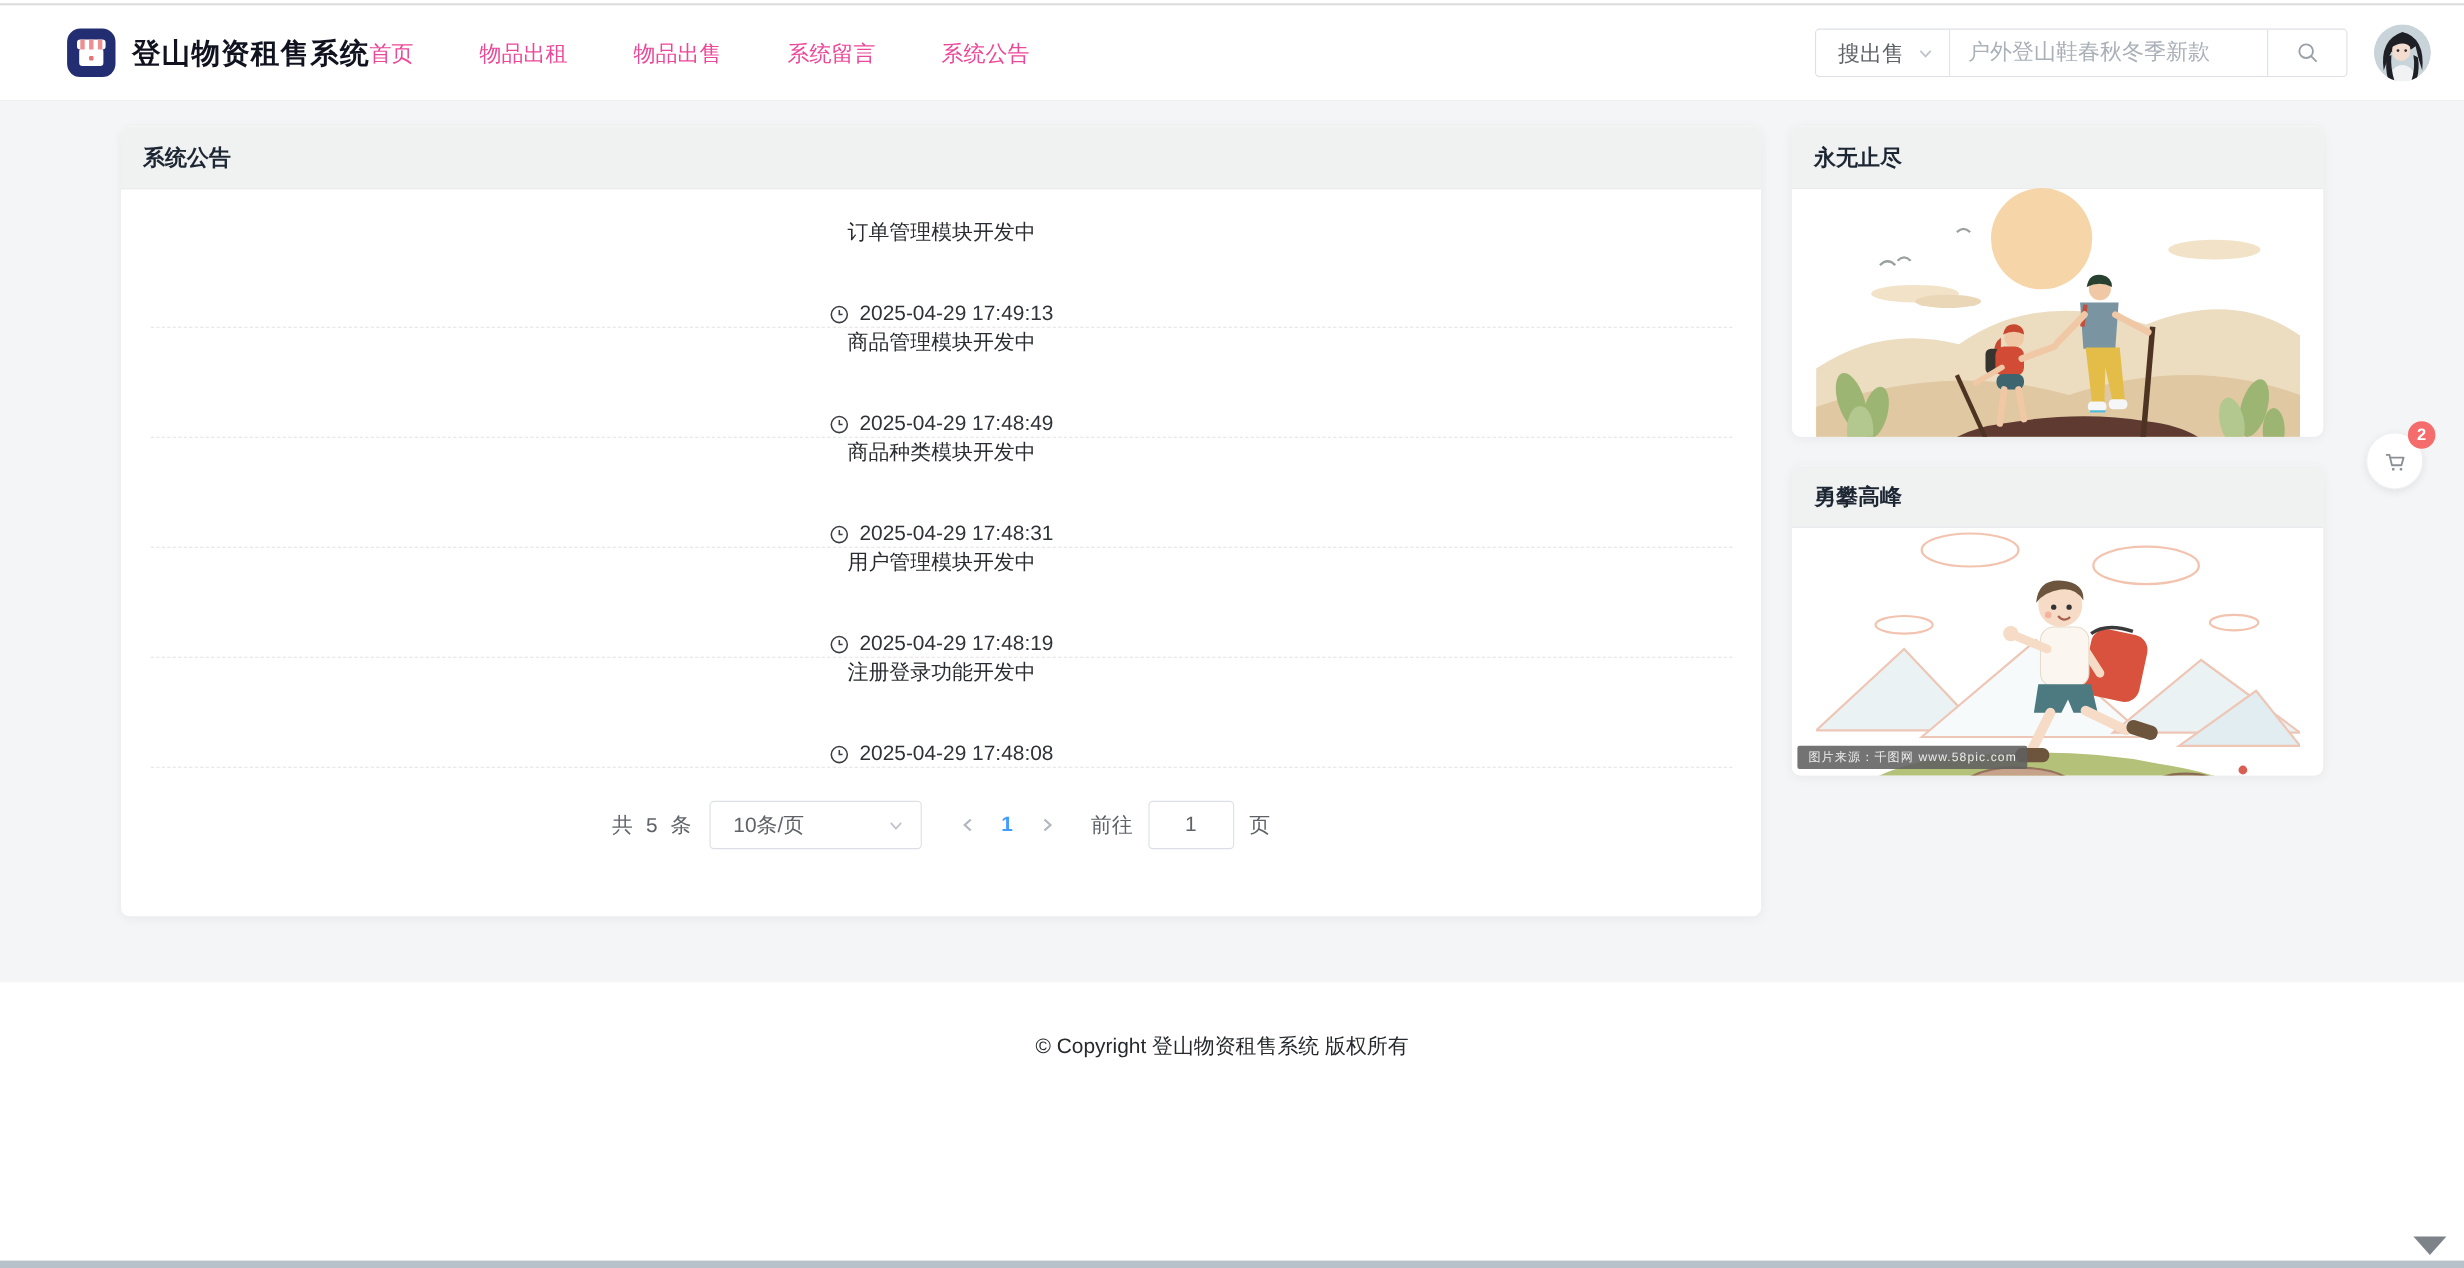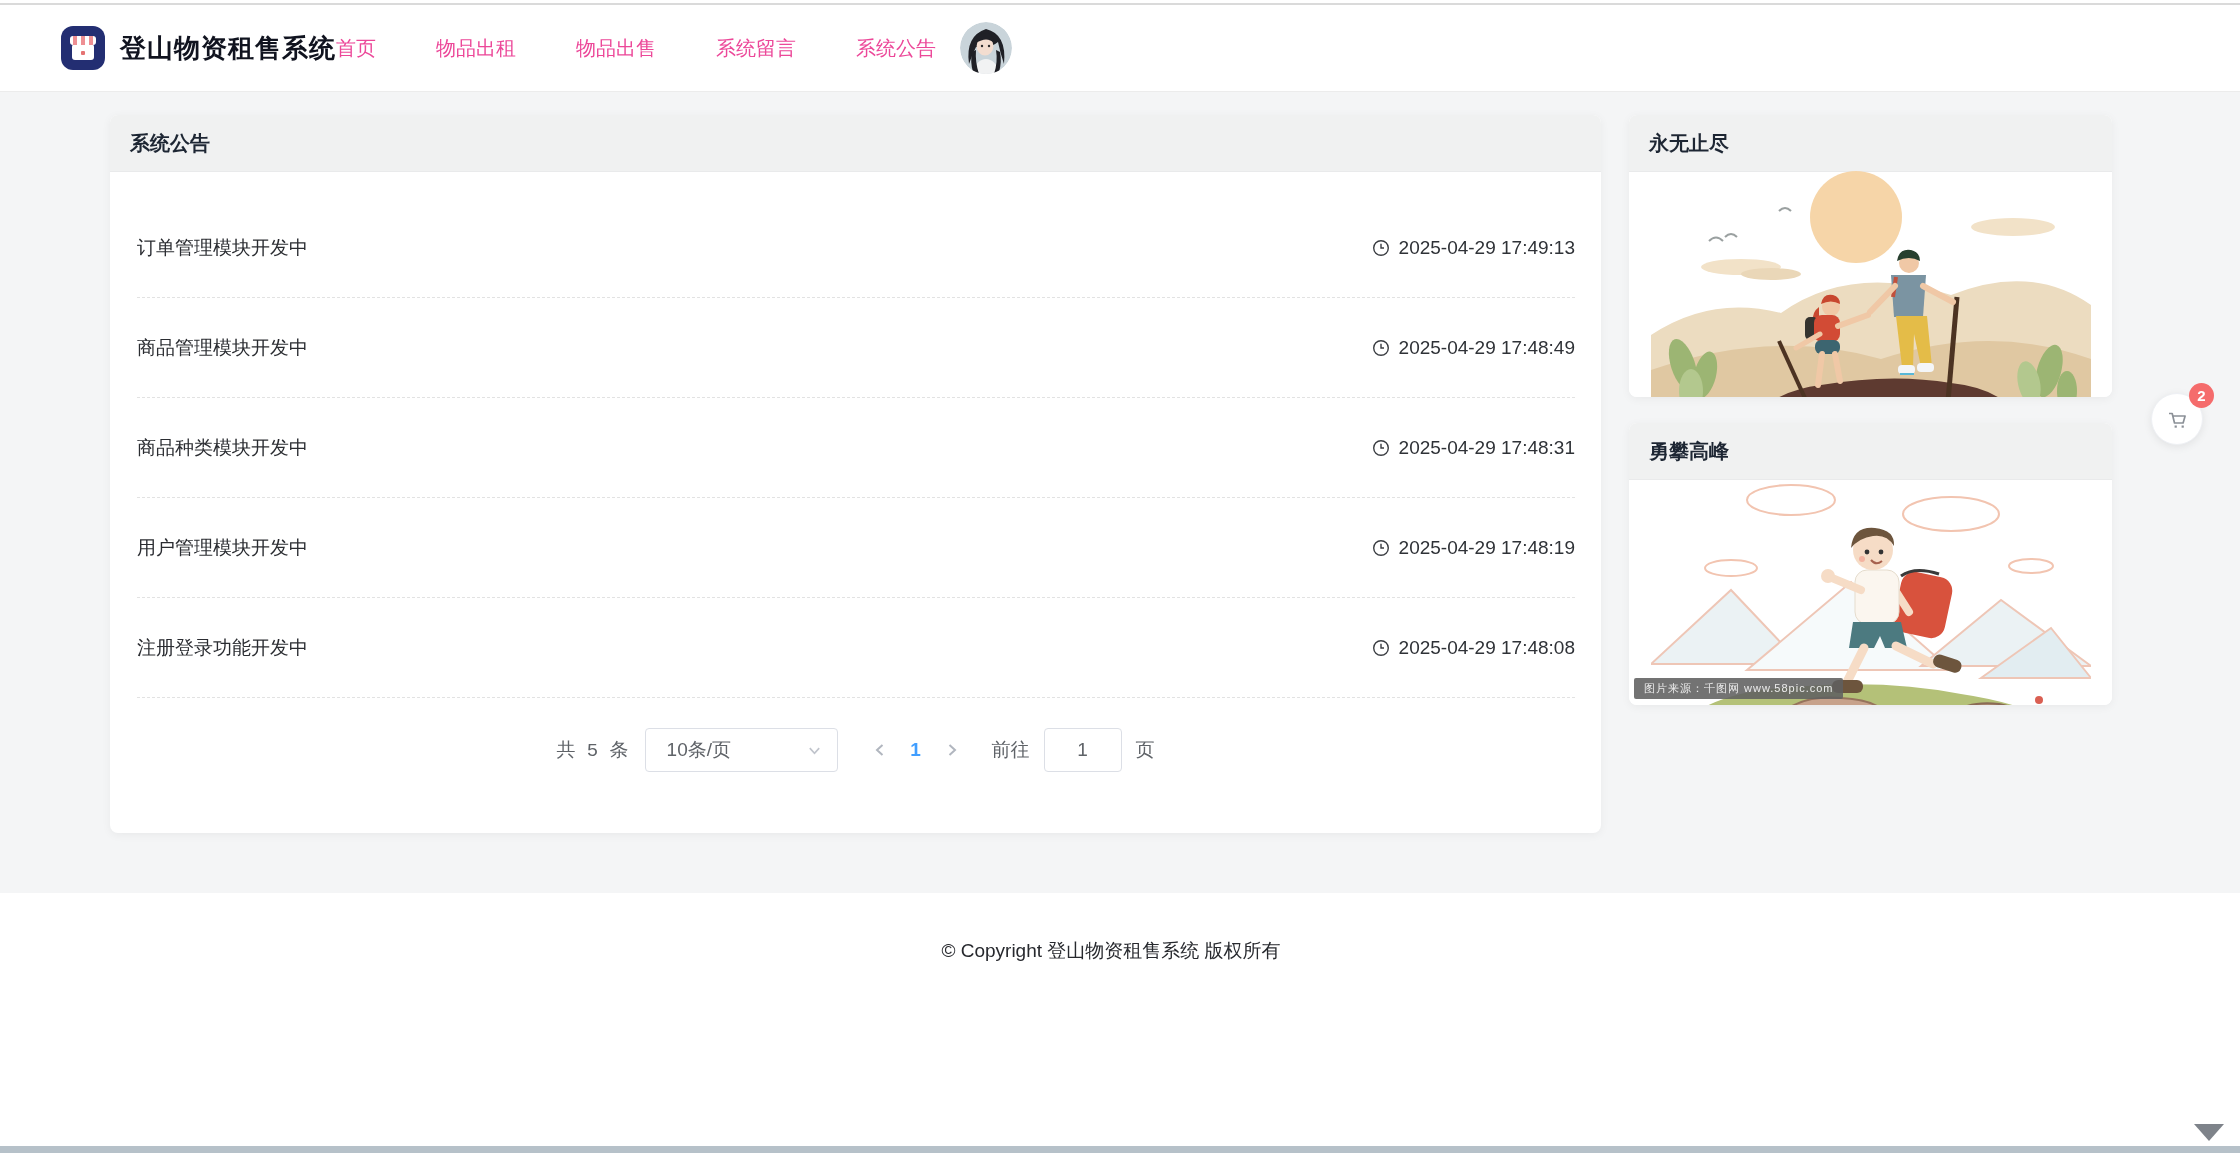--- a/index.html
+++ b/index.html
@@ -39,21 +39,21 @@
   .card { background:#fff; border-radius:8px; box-shadow:0 2px 10px rgba(0,0,0,.05); overflow:hidden; }
   .card-header {
     height:57px; background:#f0f1f1; border-bottom:1px solid #e9eaeb;
     display:flex; align-items:center; padding:0 20px;
     font-size:20px; font-weight:bold; color:#1d2633;
   }
   .main-card { width:1491px; }
   .list { padding:26px 26px 0 27px; }
   .row {
     height:100px; display:flex; align-items:center; justify-content:space-between;
-    border-bottom:1px dashed #e2e2e2; font-size:19px; color:#2a2c31; cursor:pointer;
+    border-bottom:1px dashed #e2e2e2; font-size:19px; color:#2a2c31; cursor:pointer;flex-direction:column;
   }
   .row-time { display:flex; align-items:center; gap:9px; font-size:19px; color:#2f3237; }
 
   .pagination { display:flex; align-items:center; justify-content:center; padding:30px 0 61px; font-size:19px; color:#5f6368; }
   .pg-total { margin-right:16px; white-space:nowrap;font-family:Liberation Mono, monospace; }
   .pg-size {
     width:193px; height:44px; border:1px solid #dcdfe6; border-radius:4px;
     display:flex; align-items:center; justify-content:space-between;
     padding:0 15px 0 21px; margin-right:24px; cursor:pointer; background:#fff; white-space:nowrap;
   }
@@ -115,20 +115,35 @@
     <div class="brand">登山物资租售系统</div>
 
     <nav class="nav">
       <a class="nav-item">首页</a>
       <a class="nav-item">物品出租</a>
       <a class="nav-item">物品出售</a>
       <a class="nav-item">系统留言</a>
       <a class="nav-item">系统公告</a>
     </nav>
 
+    <div class="search-group">
+      <div class="sg-select">
+        <span>搜出售</span>
+        <svg width="15" height="15" viewBox="0 0 16 16">
+          <polyline points="3,5.5 8,11 13,5.5" fill="none" stroke="#c0c4cc" stroke-width="1.8"></polyline>
+        </svg>
+      </div>
+      <input class="sg-input" placeholder="户外登山鞋春秋冬季新款" style="">
+      <div class="sg-btn">
+        <svg width="22" height="22" viewBox="0 0 22 22">
+          <circle cx="9.5" cy="9.5" r="6.2" fill="none" stroke="#9aa0a8" stroke-width="1.7"></circle>
+          <line x1="14.2" y1="14.2" x2="18.5" y2="18.5" stroke="#9aa0a8" stroke-width="1.7" stroke-linecap="round"></line>
+        </svg>
+      </div>
+    </div>
 
     <div class="avatar">
       <svg viewBox="0 0 52 52" width="52" height="52">
         <circle cx="26" cy="26" r="26" fill="#c9d4da"></circle>
         <path d="M9 42 Q5 14 26 7 Q47 12 44 42 Q40 30 38 20 Q30 27 16 25 Q12 33 9 42 Z" fill="#1f2026"></path>
         <ellipse cx="25" cy="24" rx="8.4" ry="9.5" fill="#f3ddd0"></ellipse>
         <path d="M16 21 Q17 10 28 11 Q34 14 34 21 Q27 14 16 21 Z" fill="#1f2026"></path>
         <circle cx="22" cy="24" r="1.2" fill="#2a2a2e"></circle>
         <circle cx="29" cy="24" r="1.2" fill="#2a2a2e"></circle>
         <path d="M11 52 Q17 37 26 37 Q35 37 41 52 Z" fill="#f1f2f3"></path>

